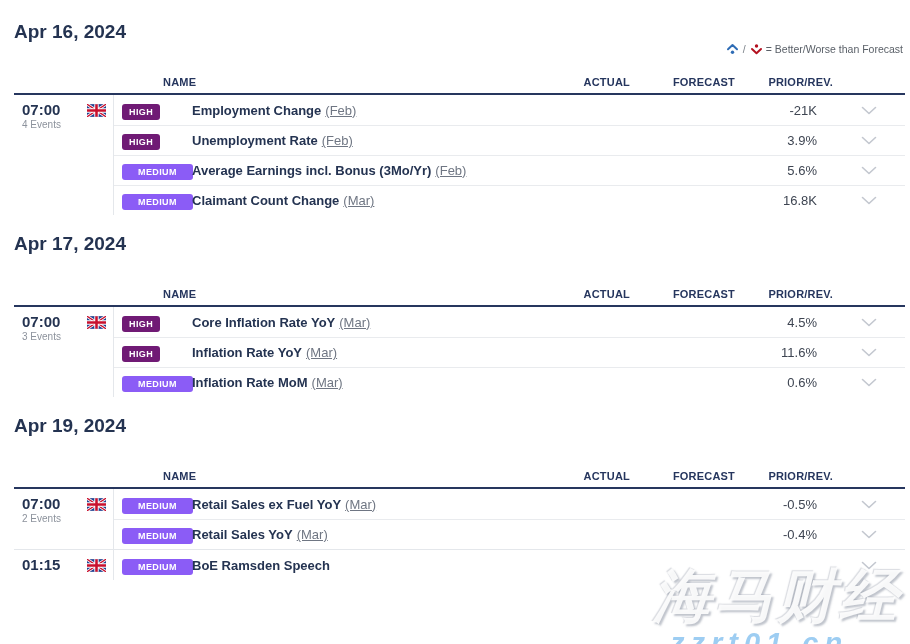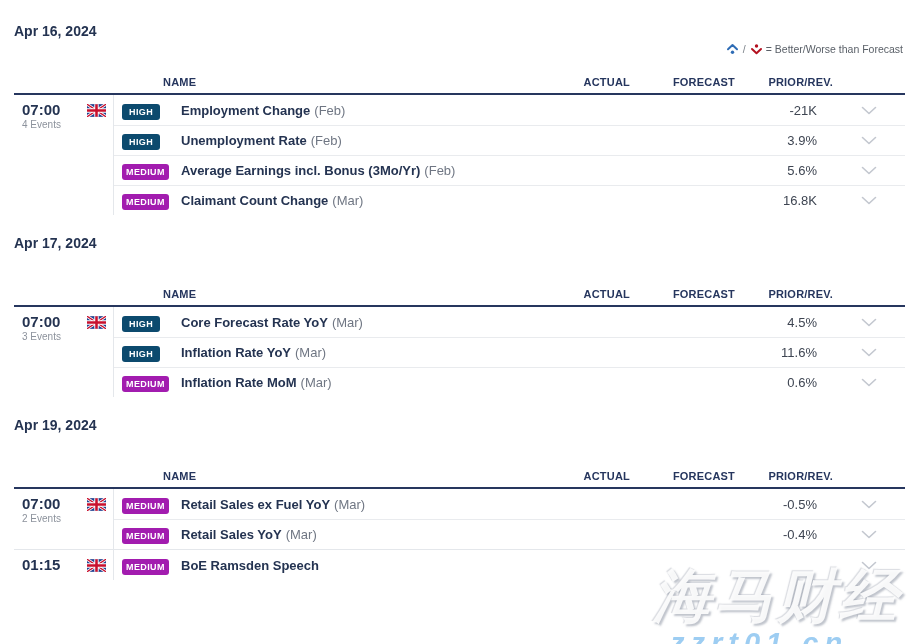--- a/index.html
+++ b/index.html
@@ -14,21 +14,21 @@
   
   .legend {
     position:absolute; top:23px; right:7px;
     display:flex; align-items:center; gap:3px;
     font-size:10.5px; color:#5a6068; white-space:nowrap;
   }
   .legend .sep { color:#7a8088; margin:0 1px; }
 
   
   .day-heading {
-    font-size:14px; line-height:23px; font-weight:bold; color:#243351;
+    font-size:19px; line-height:23px; font-weight:bold; color:#243351;
     margin-top:20px;
   }
   .day-section:not(:first-child) .day-heading { margin-top:17px; }
 
   
   .cal-header {
     display:flex; align-items:flex-end;
     margin-top:33px; padding-bottom:5px;
     border-bottom:2px solid #26365e;
     justify-content:flex-end;
@@ -63,24 +63,24 @@
   .rows { flex:1; border-left:1px solid #e4e7eb; }
   .row { display:flex; align-items:center; height:30px; }
   .row + .row { border-top:1px solid #e9ebee; }
 
   .name-area { flex:1; display:flex; align-items:center; padding-left:8px; min-width:0; }
   .badge-cell { width:50px; flex-shrink:0; }
   .badge {
     display:inline-block; color:#fff; font-size:9px; font-weight:bold;
     letter-spacing:.4px; border-radius:3px; line-height:10px;
   }
-  .badge.high   { background:#0c4a6e; padding:3px 7px; }
-  .badge.medium { background:#a21caf; padding:3px 4px; }
-  .evt-name  { font-size:13px; font-weight:bold; color:#243351; margin-left:9px; white-space:nowrap; }
-  .evt-period{ font-size:13px; color:#6f7683; margin-left:4px; white-space:nowrap; }
+  .badge.high   { background:#701a75; padding:3px 7px; }
+  .badge.medium { background:#8b5cf6; padding:3px 16px; }
+  .evt-name  { font-size:13px; font-weight:bold; color:#243351; margin-left:20px; white-space:nowrap; }
+  .evt-period{ font-size:13px; color:#6f7683; margin-left:4px; white-space:nowrap;text-decoration:underline; }
 
   .cell { font-size:13px; color:#3e4552; text-align:right; }
   .cell.col-prior { padding-right:16px; }
 
   .chev { line-height:0; cursor:pointer; }
 
   
   .wm1 {
     position:absolute; left:653px; top:538px; z-index:5;
     font-size:58px; font-weight:bold; font-style:italic;
@@ -252,21 +252,21 @@
           <path d="M0,0 60,40 M60,0 0,40" stroke="#c8102e" stroke-width="4"></path>
           <path d="M30,0 V40 M0,20 H60" stroke="#ffffff" stroke-width="14"></path>
           <path d="M30,0 V40 M0,20 H60" stroke="#c8102e" stroke-width="8"></path>
         </svg>
       </span>
     </div>
     <div class="rows">
   <div class="row">
     <div class="name-area">
       <span class="badge-cell"><span class="badge high">HIGH</span></span>
-      <span class="evt-name">Core Forecast Rate YoY</span>
+      <span class="evt-name">Core Inflation Rate YoY</span>
       <span class="evt-period">(Mar)</span>
     </div>
     <div class="cell col-actual"></div>
     <div class="cell col-forecast"></div>
     <div class="cell col-prior">4.5%</div>
     <div class="col-chevron">
       <span class="chev">
         <svg width="16" height="9" viewBox="0 0 16 9">
           <polyline points="1.5,1.5 8,7.5 14.5,1.5" fill="none" stroke="#c3c7cf" stroke-width="1.6" stroke-linecap="round" stroke-linejoin="round"></polyline>
         </svg>

